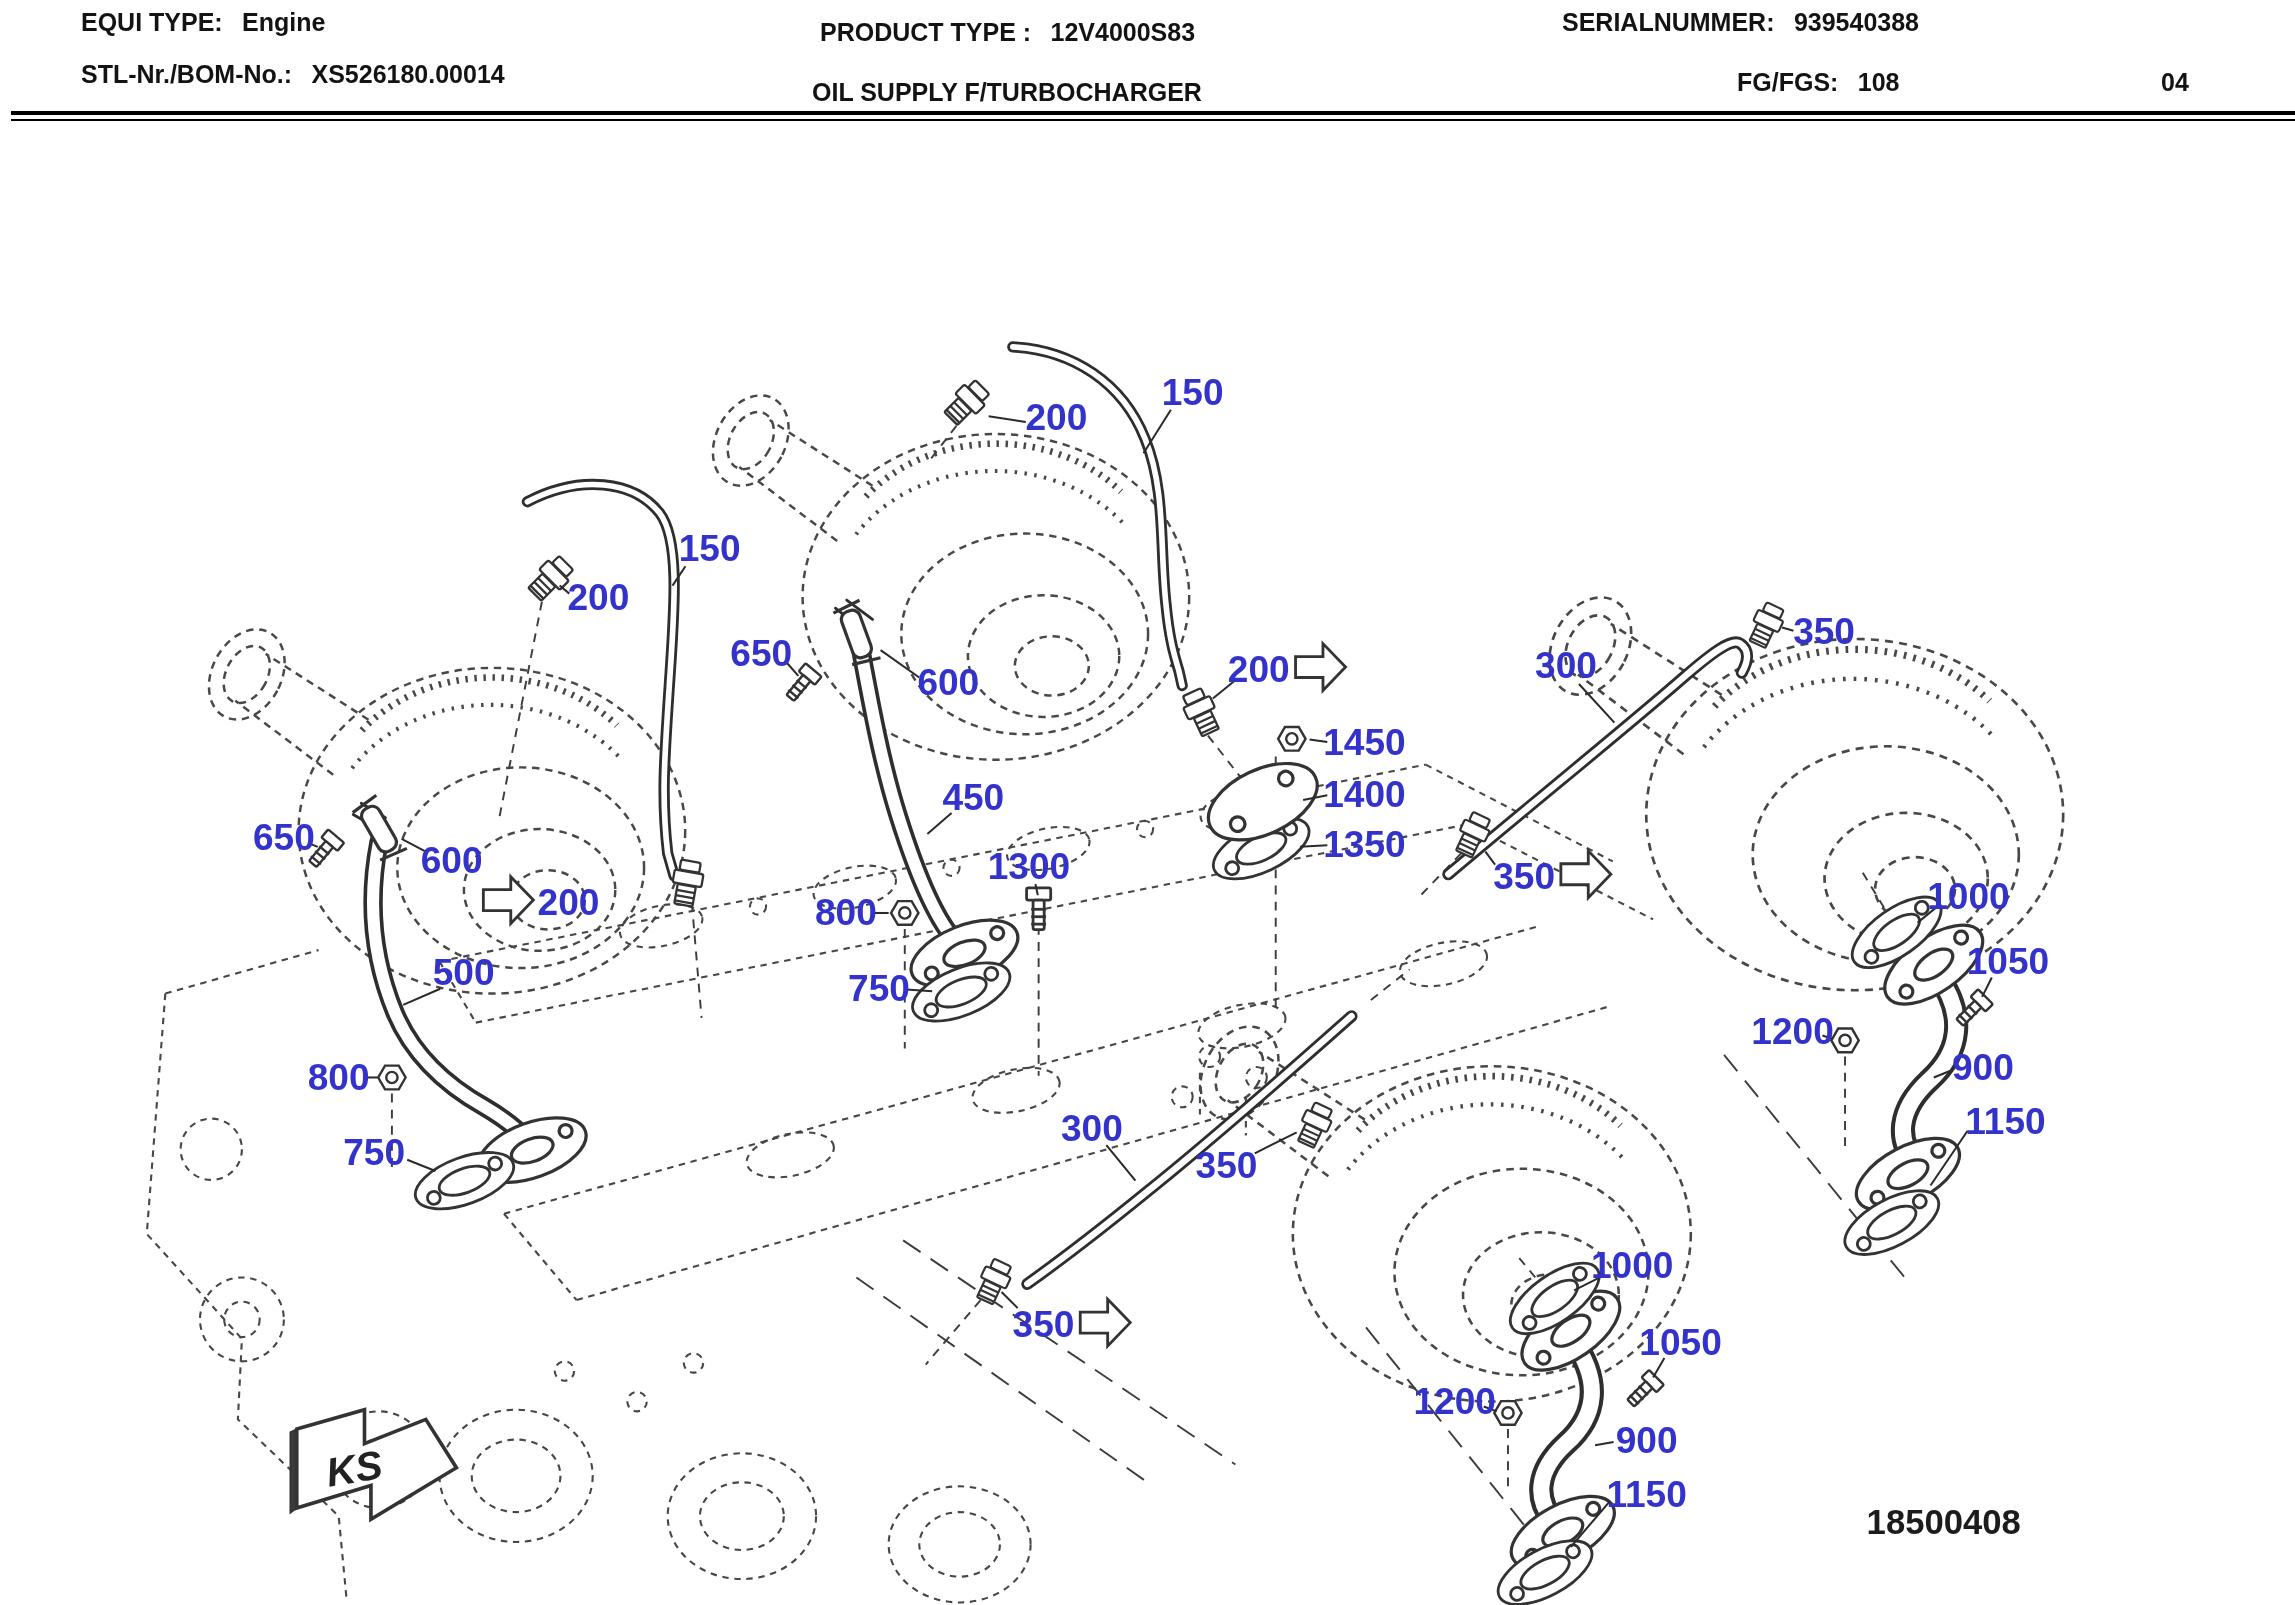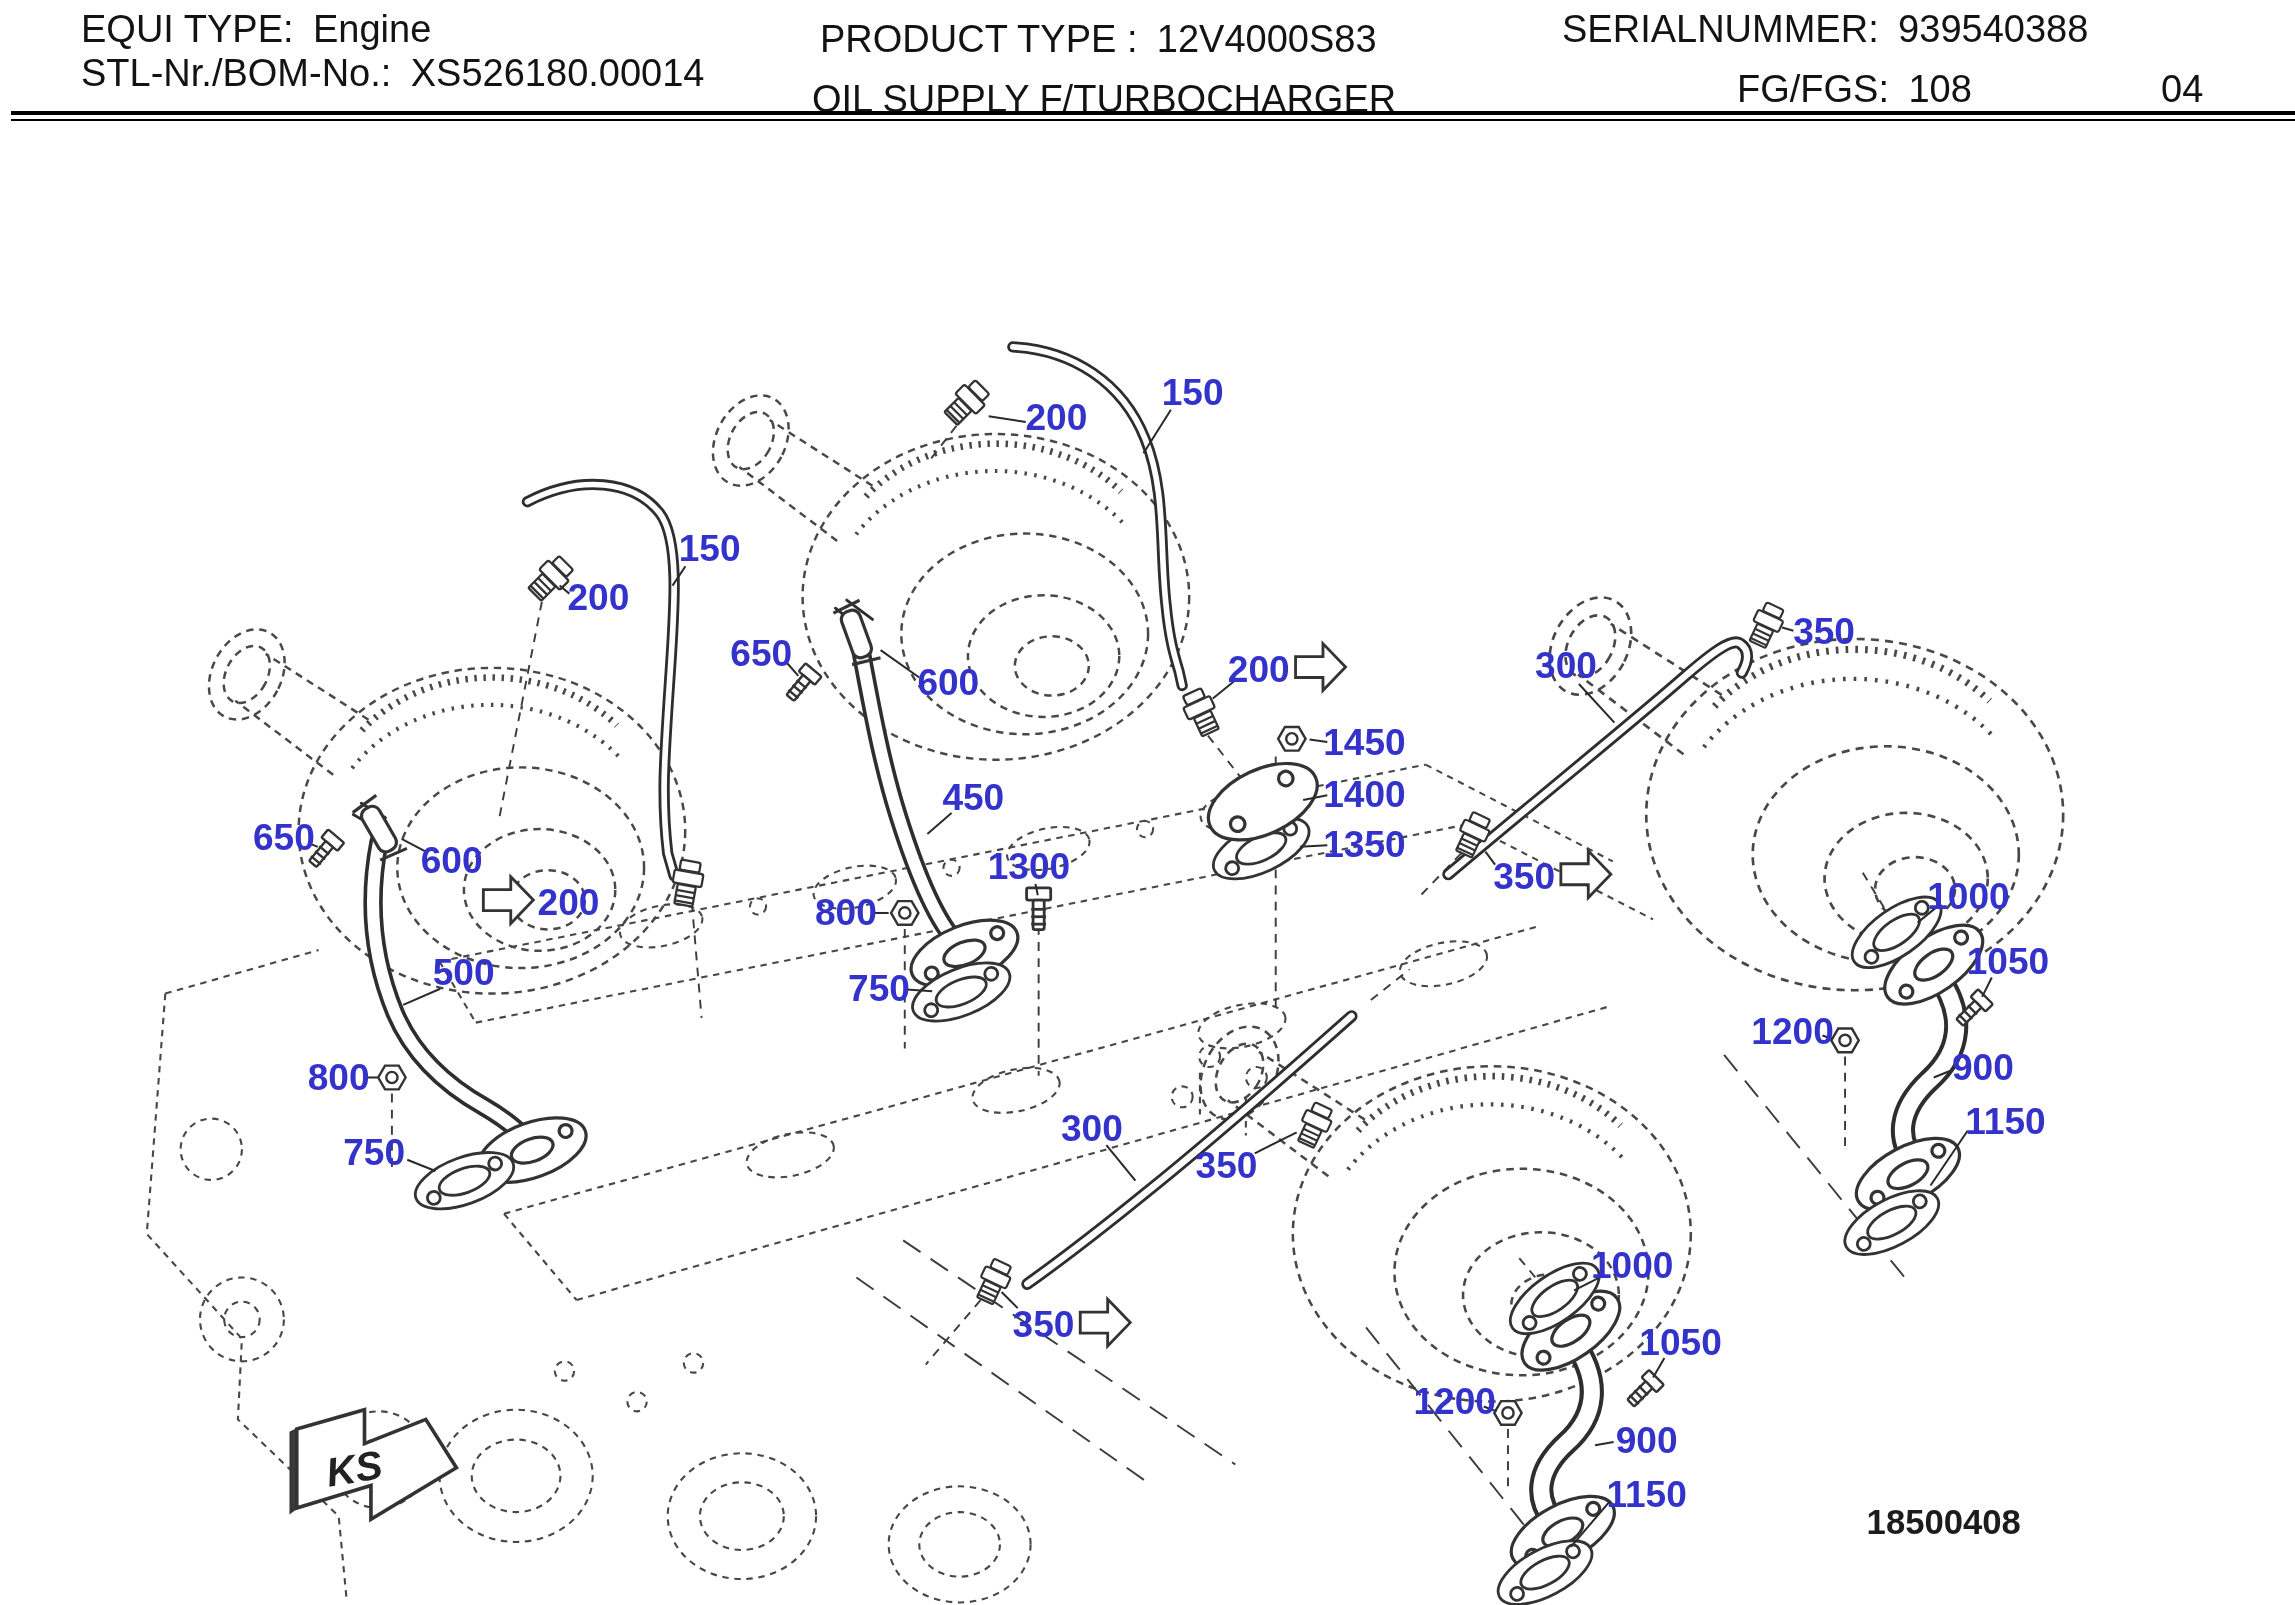--- a/index.html
+++ b/index.html
@@ -1,18 +1,18 @@
 <!DOCTYPE html>
 <html style="font-size:13px"><head>
 <meta charset="utf-8">
 <style>
   html,body{margin:0;padding:0;background:#f4f4f2;}
   .stage{position:relative;width:2295px;height:1605px;background:#ffffff;overflow:hidden;
          font-family:"Liberation Sans", sans-serif;}
-  .hcell{position:absolute;font-weight:normal;font-size:38px;color:#131313;white-space:nowrap;}
+  .hcell{position:absolute;font-weight:bold;font-size:25px;color:#131313;white-space:nowrap;}
   .hcell .val{margin-left:19.4px;}
   .rule{position:absolute;left:11.3px;right:0;background:#000;}
   .rule.r1{top:111px;height:4px;}
   .rule.r2{top:119px;height:2.4px;}
   svg text.callout{font-family:"Liberation Sans", sans-serif;font-weight:bold;}
   svg text.figno{font-family:"Liberation Sans", sans-serif;font-weight:bold;fill:#1c1c1c;font-size:43px;}
   svg text.ks{font-family:"Liberation Sans", sans-serif;font-weight:bold;font-style:italic;fill:#222;font-size:50px;}
 </style>
 </head>
 <body>
@@ -21,21 +21,21 @@
 
   <div class="hcell" style="left:81px;top:8px;">
     <span>EQUI TYPE:</span><span class="val">Engine</span>
   </div>
   <div class="hcell" style="left:820px;top:8px;margin-top:10px;">
     <span>PRODUCT TYPE :</span><span class="val">12V4000S83</span>
   </div>
   <div class="hcell" style="left:1562px;top:8px;">
     <span>SERIALNUMMER:</span><span class="val">939540388</span>
   </div>
-  <div class="hcell" style="left:81px;top:52px;text-align:right;">
+  <div class="hcell" style="left:81px;top:60px;text-align:right;">
     <span>STL-Nr./BOM-No.:</span><span class="val">XS526180.00014</span>
   </div>
   <div class="hcell" style="left:812px;top:68px;margin-top:10px;">OIL SUPPLY F/TURBOCHARGER</div>
   <div class="hcell" style="left:1737px;top:68px;">
     <span>FG/FGS:</span><span class="val">108</span>
   </div>
   <div class="hcell" style="left:2161px;top:68px;">04</div>
   <div class="rule r1"></div>
   <div class="rule r2"></div>
 

